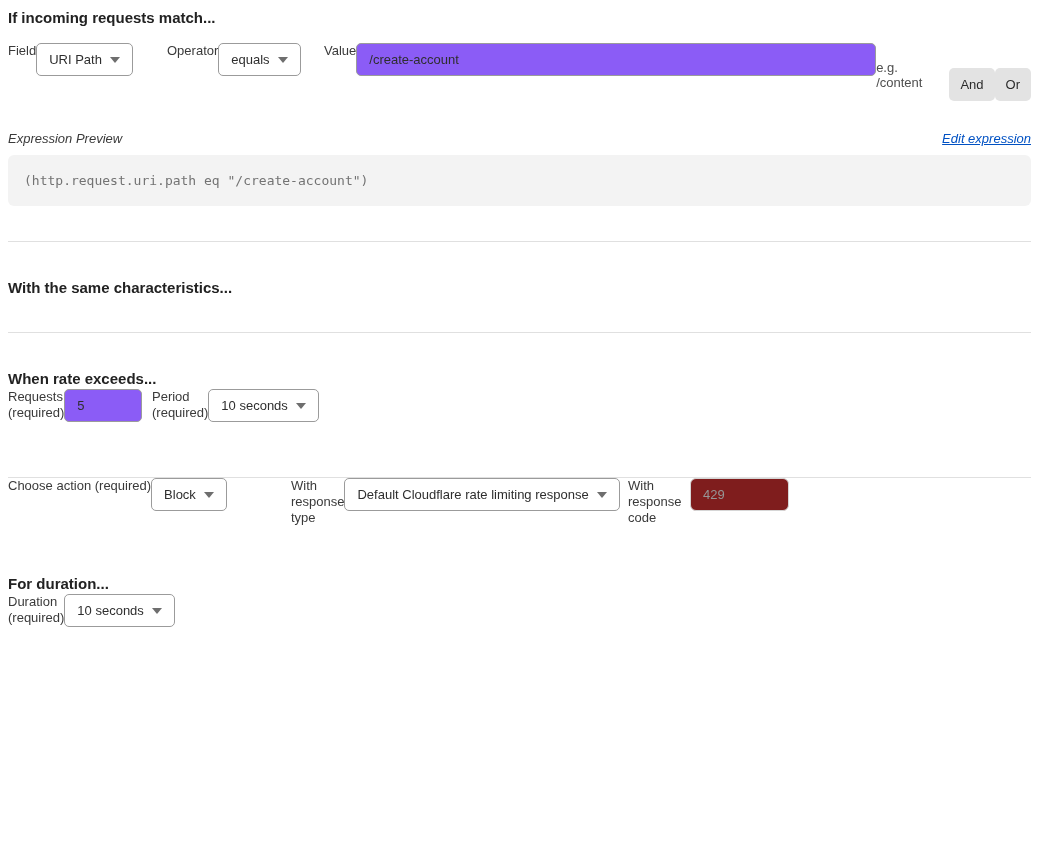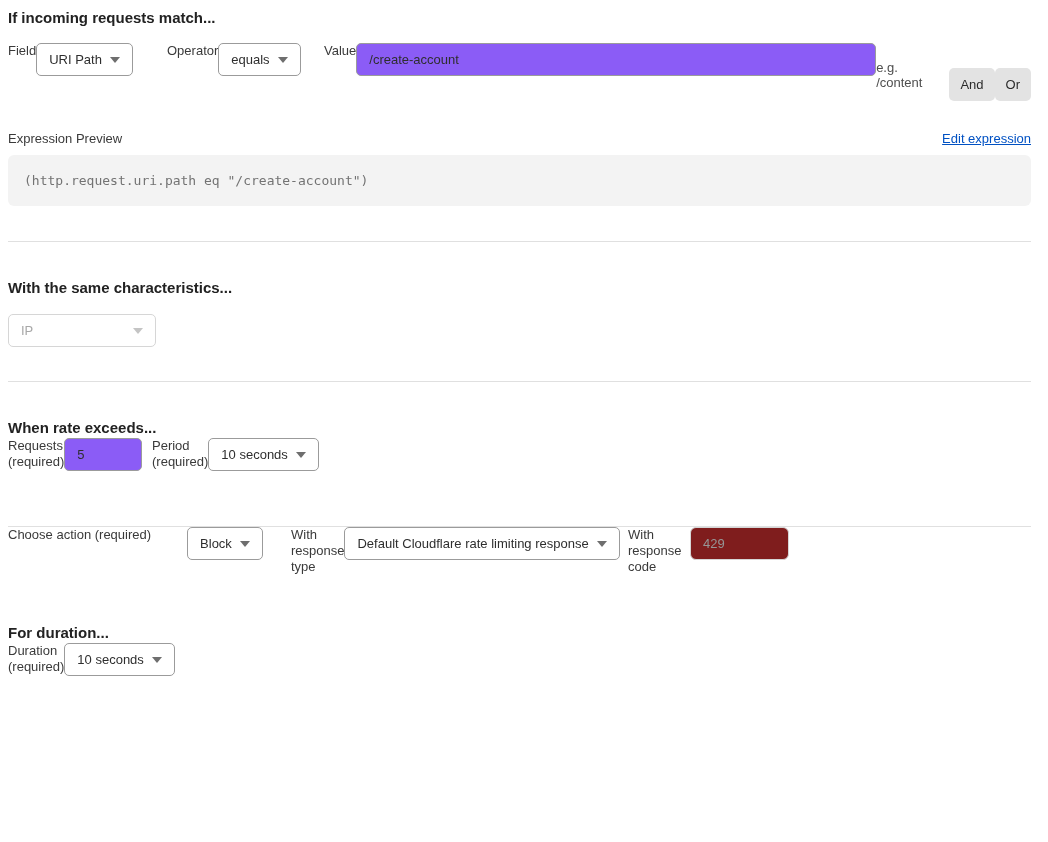--- a/index.html
+++ b/index.html
@@ -96,21 +96,21 @@
   .hint {
     font-size: 13px;
     color: #4e4e4e;
     margin-top: 17px;
   }
 
   .flex-1 { flex: 1; }
   .w150 { width: 150px; }
   .w148 { width: 148px; }
   .w134 { width: 134px; }
-  .w266 { width: 266px; gap: 36px; }
+  .w266 { width: 266px; }
   .w320 { width: 320px; }
   .w161 { width: 161px; }
 
   .logic-buttons {
     display: flex;
     margin-top: 25px;
     margin-left: 4px;
   }
   .btn {
     height: 33px;
@@ -122,20 +122,21 @@
     font-family: "Liberation Sans", sans-serif;
     color: #2b2b2b;
     cursor: pointer;
   }
 
   .preview-block { margin-top: 30px; }
   .preview-header {
     display: flex;
     justify-content: space-between;
     align-items: center;
+    font-style: italic;
   }
   .preview-label { font-size: 13px; color: #3a3a3a; }
   .edit-link {
     font-size: 13px;
     color: #0051c3;
     text-decoration: underline;
     cursor: pointer;
   }
   .code-box {
     margin-top: 9px;
@@ -195,26 +196,20 @@
     <div class="preview-header">
       <span class="preview-label">Expression Preview</span>
       <a class="edit-link">Edit expression</a>
     </div>
     <div class="code-box">(http.request.uri.path eq "/create-account")</div>
   </div>
 
   <hr class="divider gap-35">
 
   <h2 class="section-title mt-36">With the same characteristics...</h2>
-  <div class="controls-row mt-16">
-    <div class="select disabled w148">
-      <span>IP</span>
-      <span class="caret"></span>
-    </div>
-  </div>
 
   <hr class="divider gap-34">
 
   <h2 class="section-title mt-36">When rate exceeds...</h2>
   <div class="controls-row row-mt-sm" style="gap:10px;">
     <div class="group w134">
       <span class="field-label" style="margin-bottom:6px;">Requests (required)</span>
       <input class="text-input" type="text" value="5" style="">
     </div>
     <div class="group w148">

